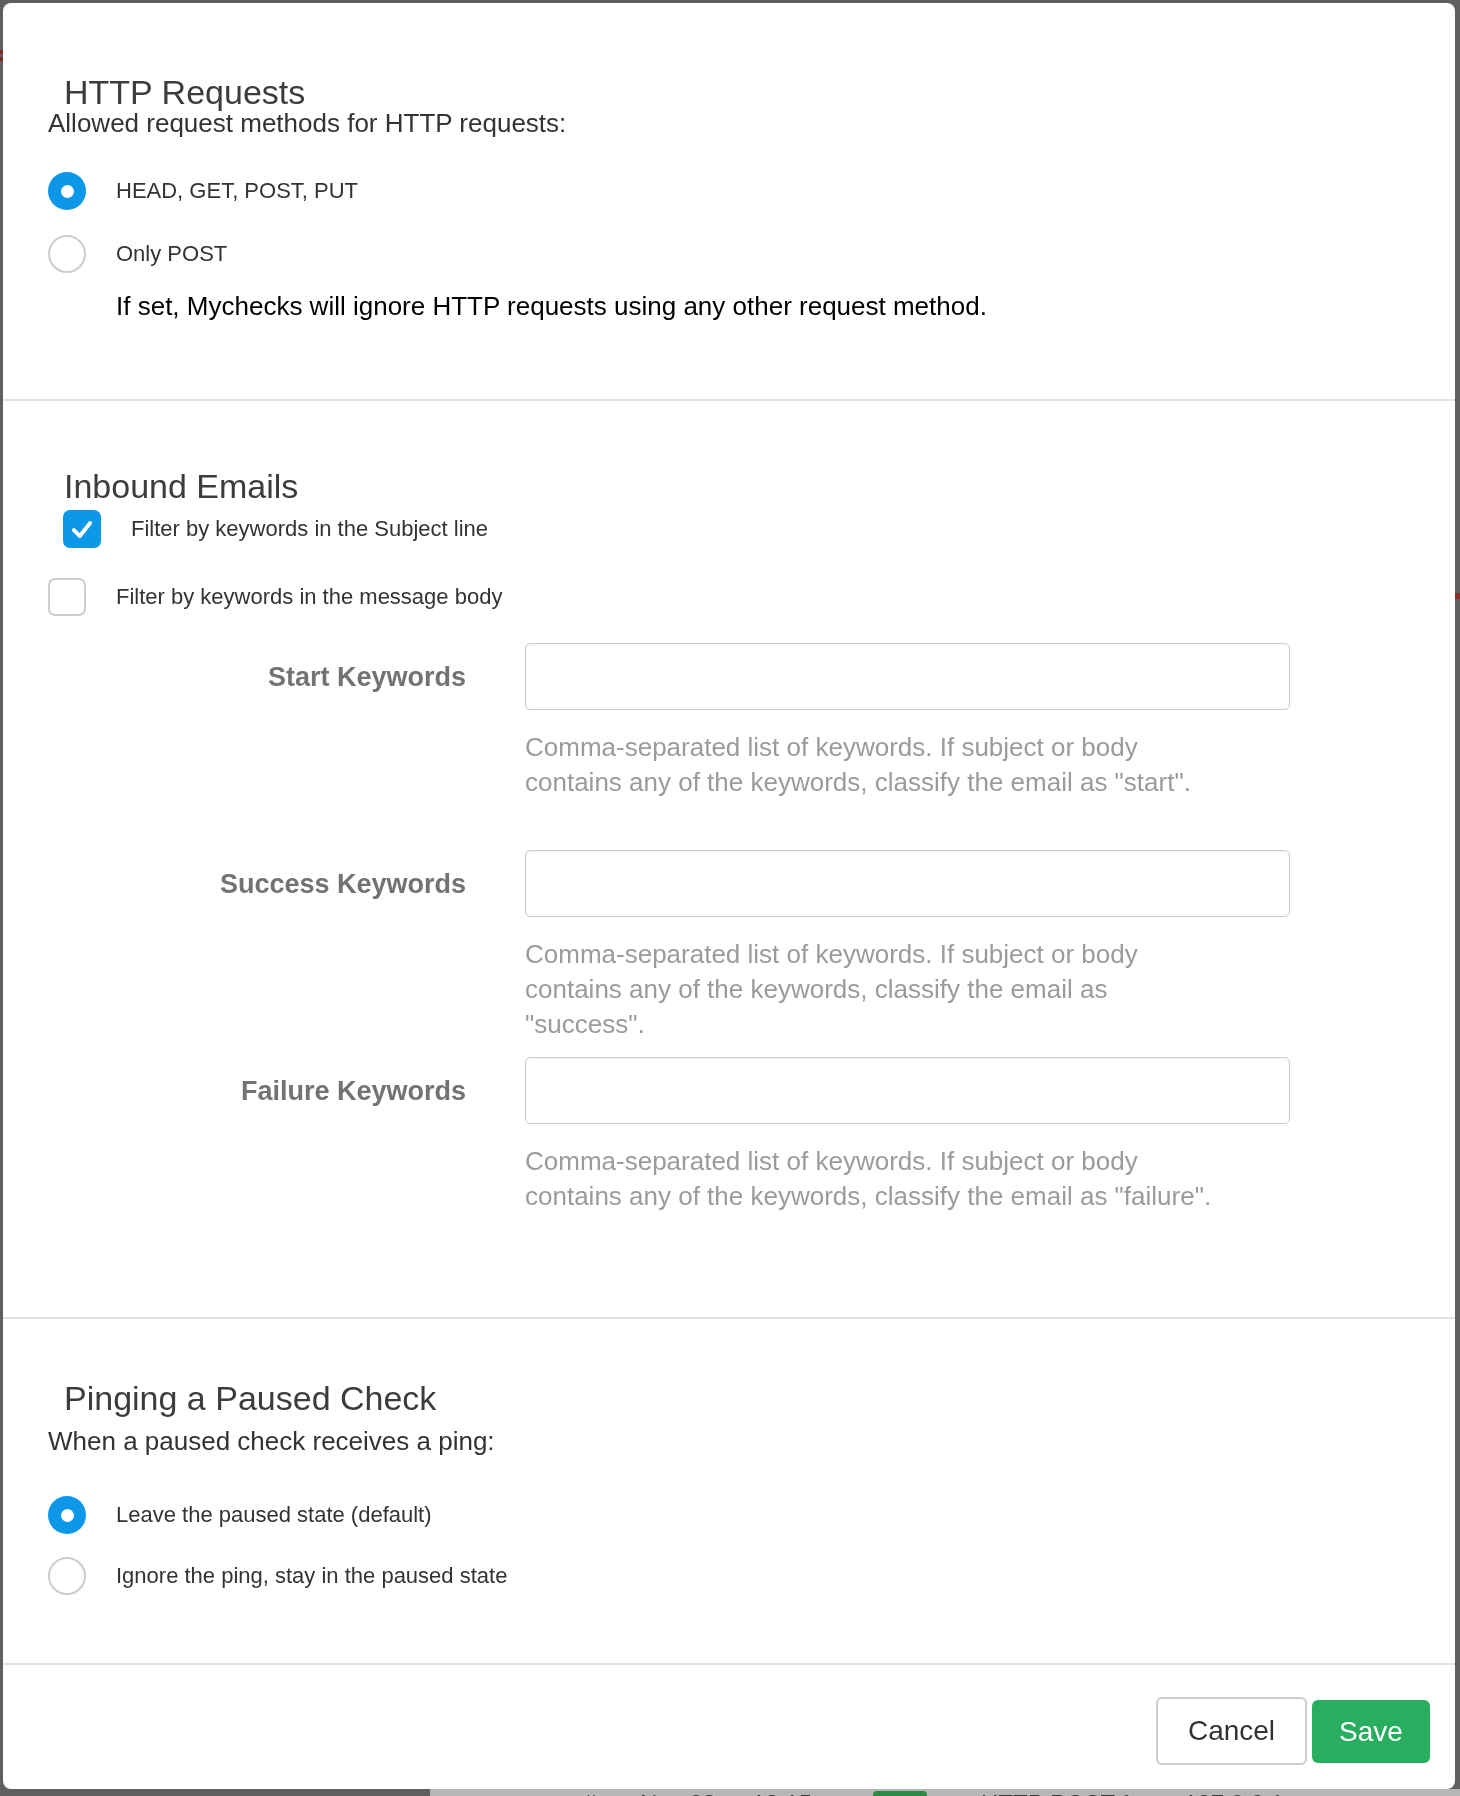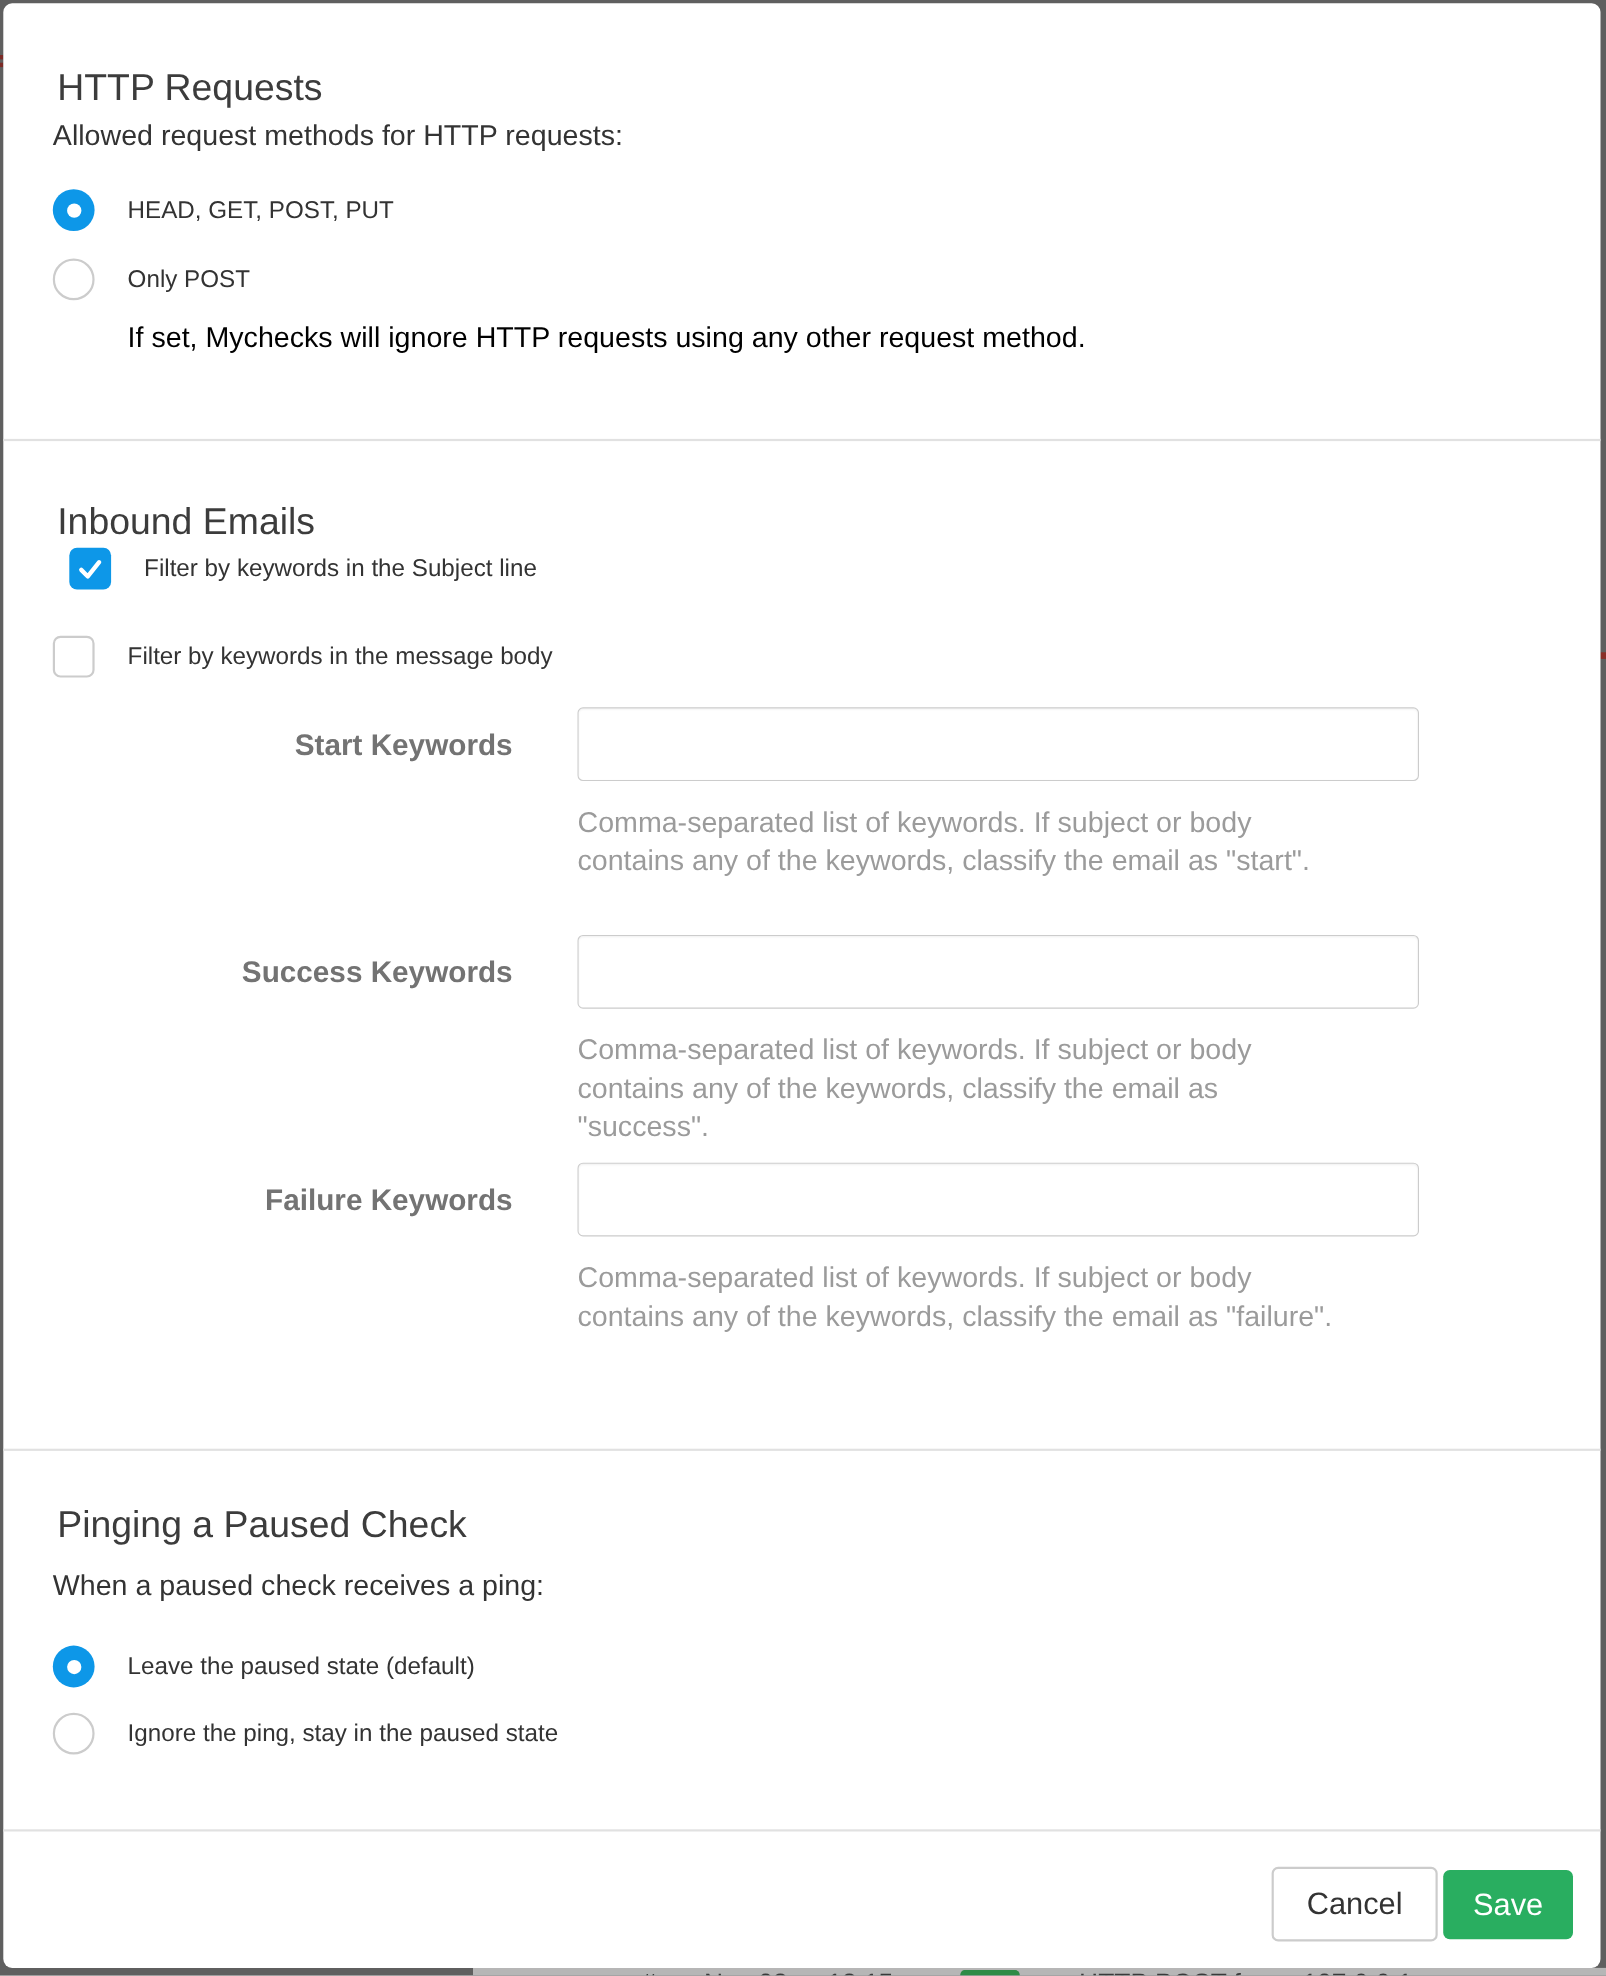--- a/index.html
+++ b/index.html
@@ -18,21 +18,21 @@
   .bg-red-dash{position:absolute;left:0;width:3px;height:4px;background:#7c2b26;}
   .bg-red-tick{position:absolute;right:0;width:5px;height:6px;background:#8a2f28;}
 
   
   .modal{
     position:absolute;left:3px;top:3px;width:1452px;height:1786px;
     background:#ffffff;border-radius:8px;
   }
   .divider{position:absolute;left:0;width:1452px;height:2px;background:#e1e1e1;}
 
-  .h-section{position:absolute;left:45px;font-size:34px;font-weight:400;color:#3c3c3c;line-height:1.15;margin:4px;}
+  .h-section{position:absolute;left:45px;font-size:34px;font-weight:400;color:#3c3c3c;line-height:1.15;margin:16px;}
   .p-body{position:absolute;left:45px;font-size:26px;color:#333;margin:0;}
   .p-help{position:absolute;left:113px;font-size:26px;color:#000000;margin:0;}
 
   .opt-row{position:absolute;left:45px;display:flex;align-items:center;gap:30px;cursor:pointer;}
   .opt-label{font-size:22px;color:#333;}
 
   .radio{width:38px;height:38px;border-radius:50%;box-sizing:border-box;flex:0 0 auto;position:relative;}
   .radio.off{background:#fff;border:2px solid #ccc;}
   .radio.on{background:#0d97e8;border:none;}
   .radio.on .dot{position:absolute;left:50%;top:50%;width:13px;height:13px;margin:-6.5px 0 0 -6.5px;border-radius:50%;background:#fff;}
@@ -93,21 +93,21 @@
     <div class="opt-row" style="top:232px;">
       <span class="radio off"></span>
       <span class="opt-label">Only POST</span>
     </div>
     <p class="p-help" style="top:288px;">If set, Mychecks will ignore HTTP requests using any other request method.</p>
 
     <div class="divider" style="top:396px;"></div>
 
     <h2 class="h-section" style="top:448px;">Inbound Emails</h2>
 
-    <div class="opt-row" style="top:495px;padding-left:15px;">
+    <div class="opt-row" style="top:507px;padding-left:15px;">
       <span class="checkbox on">
         <svg viewBox="0 0 24 24">
           <polyline points="4.5,13 10,18.5 19.5,6.5" fill="none" stroke="#ffffff" stroke-width="3.6" stroke-linecap="round" stroke-linejoin="round"></polyline>
         </svg>
       </span>
       <span class="opt-label">Filter by keywords in the Subject line</span>
     </div>
     <div class="opt-row" style="top:575px;">
       <span class="checkbox off"></span>
       <span class="opt-label">Filter by keywords in the message body</span>

